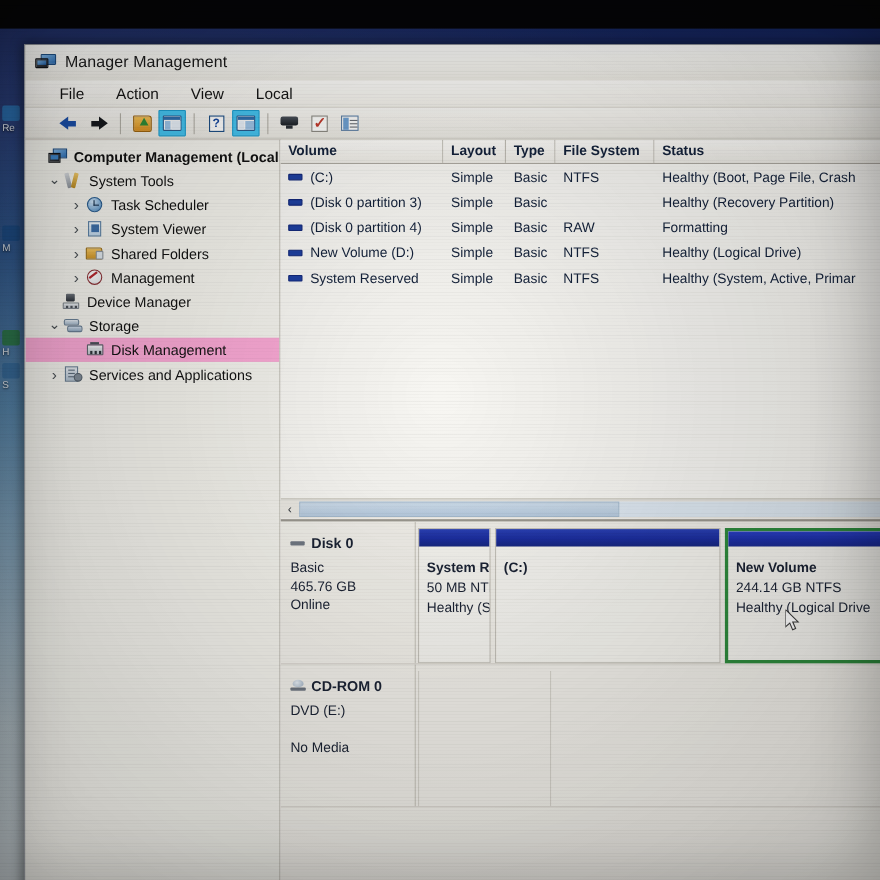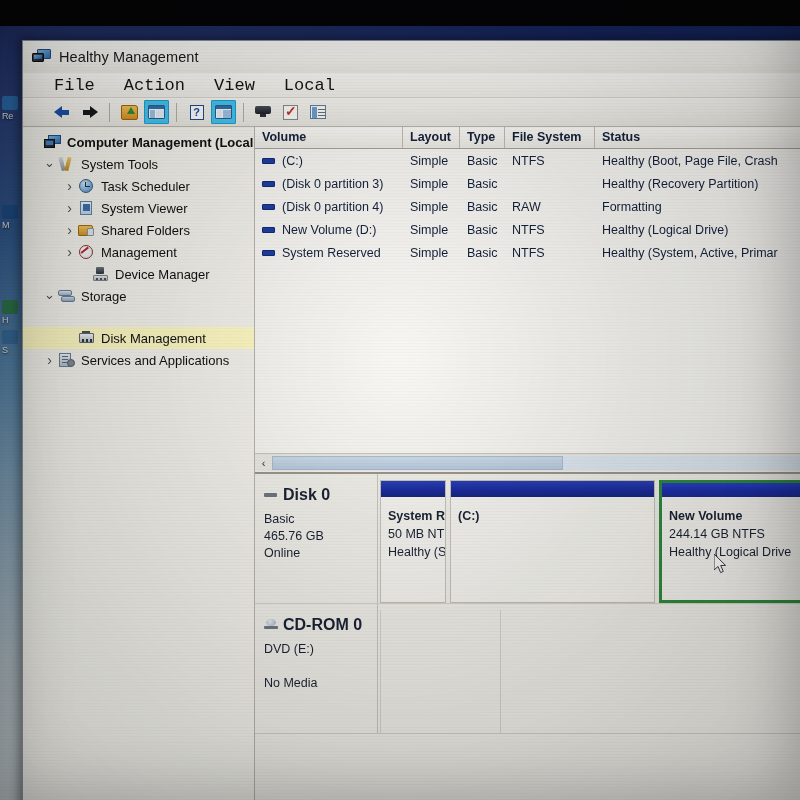--- a/index.html
+++ b/index.html
@@ -85,22 +85,22 @@
   }
 
   
   #menubar {
     height: 25px;
     background: linear-gradient(180deg,#faf9f6,#f1efe9);
     display: flex; align-items: center; padding-left: 28px;
     border-bottom: 1px solid #dcd9d1;
   }
   .menu-item {
-    font-size: 17px; color: #141414; margin-right: 23px;
-    padding: 1px 3px; cursor: default; font-family: Liberation Mono, monospace;
+    font-size: 14px; color: #141414; margin-right: 23px;
+    padding: 1px 3px; cursor: default;
   }
 
   
   #toolbar {
     height: 29px;
     background: linear-gradient(180deg,#f7f6f2,#e9e7e0);
     display: flex; align-items: center; padding-left: 27px;
     border-bottom: 1px solid #b9b6ad;
     gap: 2px;
   }
@@ -197,22 +197,21 @@
     flex: 1; background: #f3f2ec; position: relative; overflow: hidden;
   }
 
   
   .tree-row {
     display: flex; align-items: center; height: 22px;
     font-size: 13px; color: #111; white-space: nowrap;
     padding-right: 2px;
   }
   .tree-row.selected {
-    background: #fef9c3;
-    margin-top: 20px;
+    background: #f9a8d4;
   }
   .twisty {
     width: 17px; flex: none; text-align: center;
     font-size: 11px; color: #4c5257; line-height: 1;
   }
   .tree-ico { width: 18px; height: 15px; flex: none; margin-right: 5px; position: relative; }
 
   .ti-root .a{position:absolute;left:4px;top:0;width:13px;height:9px;background:linear-gradient(150deg,#7fb7e8,#2d6fb5);border:1px solid #1d4e84;}
   .ti-root .b{position:absolute;left:0;top:4px;width:11px;height:9px;background:linear-gradient(150deg,#484d55,#1c2026);border:1px solid #0e1115;}
   .ti-root .b:after{content:'';position:absolute;left:1px;top:1px;width:7px;height:4px;background:#3d83c6;}
@@ -313,21 +312,21 @@
   .disk-row {
     display: flex; height: 130px; border-bottom: 1px solid #d4d1c9;
   }
   .disk-info {
     width: 123px; flex: none;
     padding: 12px 0 0 9px;
     border-right: 1px solid #c9c6be;
     font-size: 12.5px; color: #1a2233;
   }
   .disk-info .dtitle {
-    display: flex; align-items: center; font-weight: bold; font-size: 16px;
+    display: flex; align-items: center; font-weight: bold; font-size: 13px;
     margin-bottom: 7px;
   }
   .disk-info .dtitle .dglyph {
     width: 13px; height: 4px; background:#6f7782; border-radius:1px; margin-right:6px; flex:none;
     position: relative;
   }
   .disk-info .dtitle .cdglyph {
     width: 14px; height: 12px; margin-right: 5px; flex:none; position:relative;
   }
   .disk-info .dtitle .cdglyph:before{
@@ -401,21 +400,21 @@
     <div class="desk-icon" style="top: 330px;"><span class="glyph" style="background: rgb(58, 111, 160);"></span><span>S</span></div>
   </div>
 
 <div id="mmc-window">
 
   <div id="titlebar">
     <div id="app-icon">
       <span class="mon-back"></span>
         <span class="mon-front"></span>
     </div>
-    <div id="window-title">Healthy Management</div>
+    <div id="window-title">Manager Management</div>
   </div>
 
   <div id="menubar">
     <div class="menu-item">File</div>
     <div class="menu-item">Action</div>
     <div class="menu-item">View</div>
     <div class="menu-item">Local</div>
   </div>
 
   <div id="toolbar">
@@ -517,21 +516,21 @@
           <span>Shared Folders</span>
         </div>
         <div class="tree-row" style="padding-left: 38px;">
           <span class="twisty" style="font-size: 14px;">›</span>
           <span class="tree-ico ti-perf">
             <span class="c"></span>
             <span class="n"></span>
           </span>
           <span>Management</span>
         </div>
-        <div class="tree-row" style="padding-left: 52px;">
+        <div class="tree-row" style="padding-left: 16px;">
           <span class="twisty"></span>
           <span class="tree-ico ti-device">
             <span class="top"></span>
             <span class="base"></span>
           </span>
           <span>Device Manager</span>
         </div>
         <div class="tree-row" style="padding-left: 18px;">
           <span class="twisty" style="font-size: 13px; padding-bottom: 4px;">⌄</span>
           <span class="tree-ico ti-storage">

